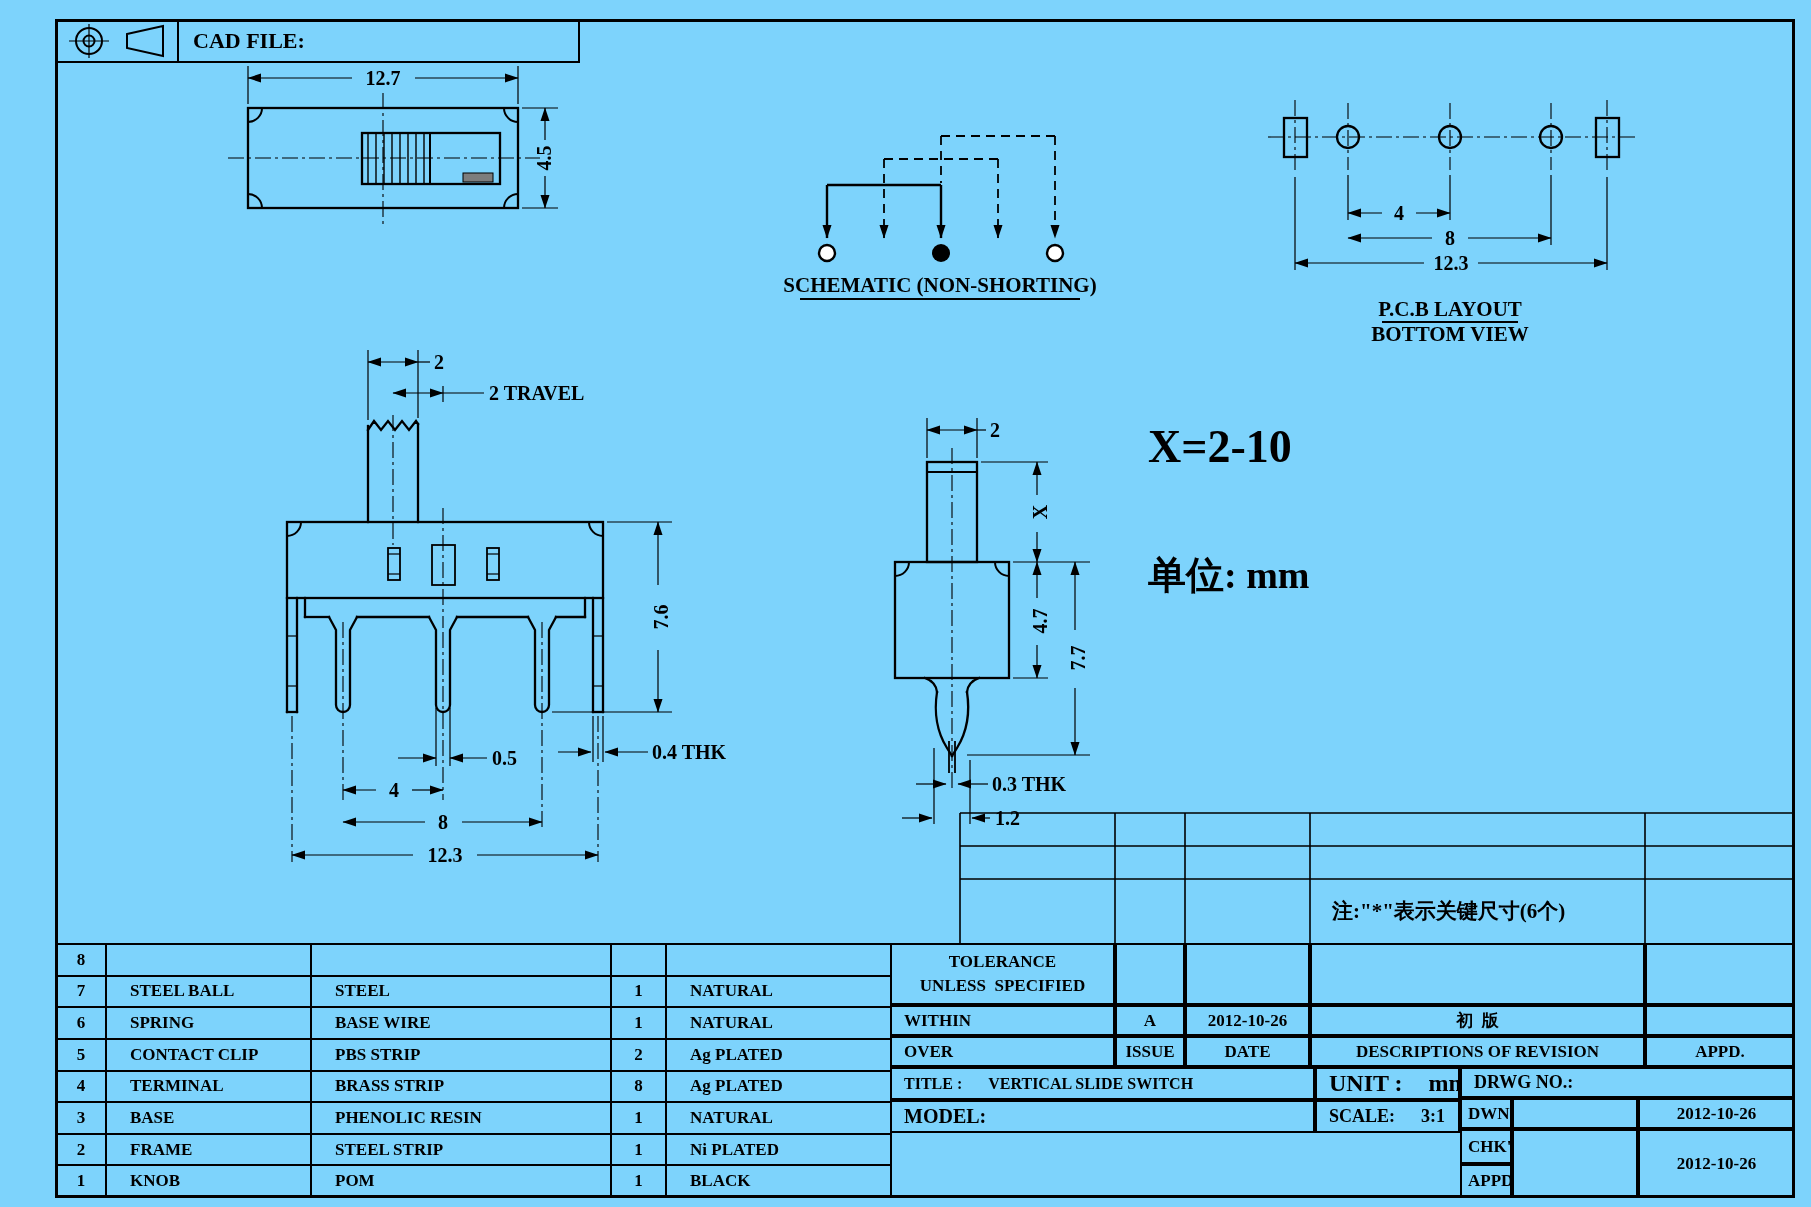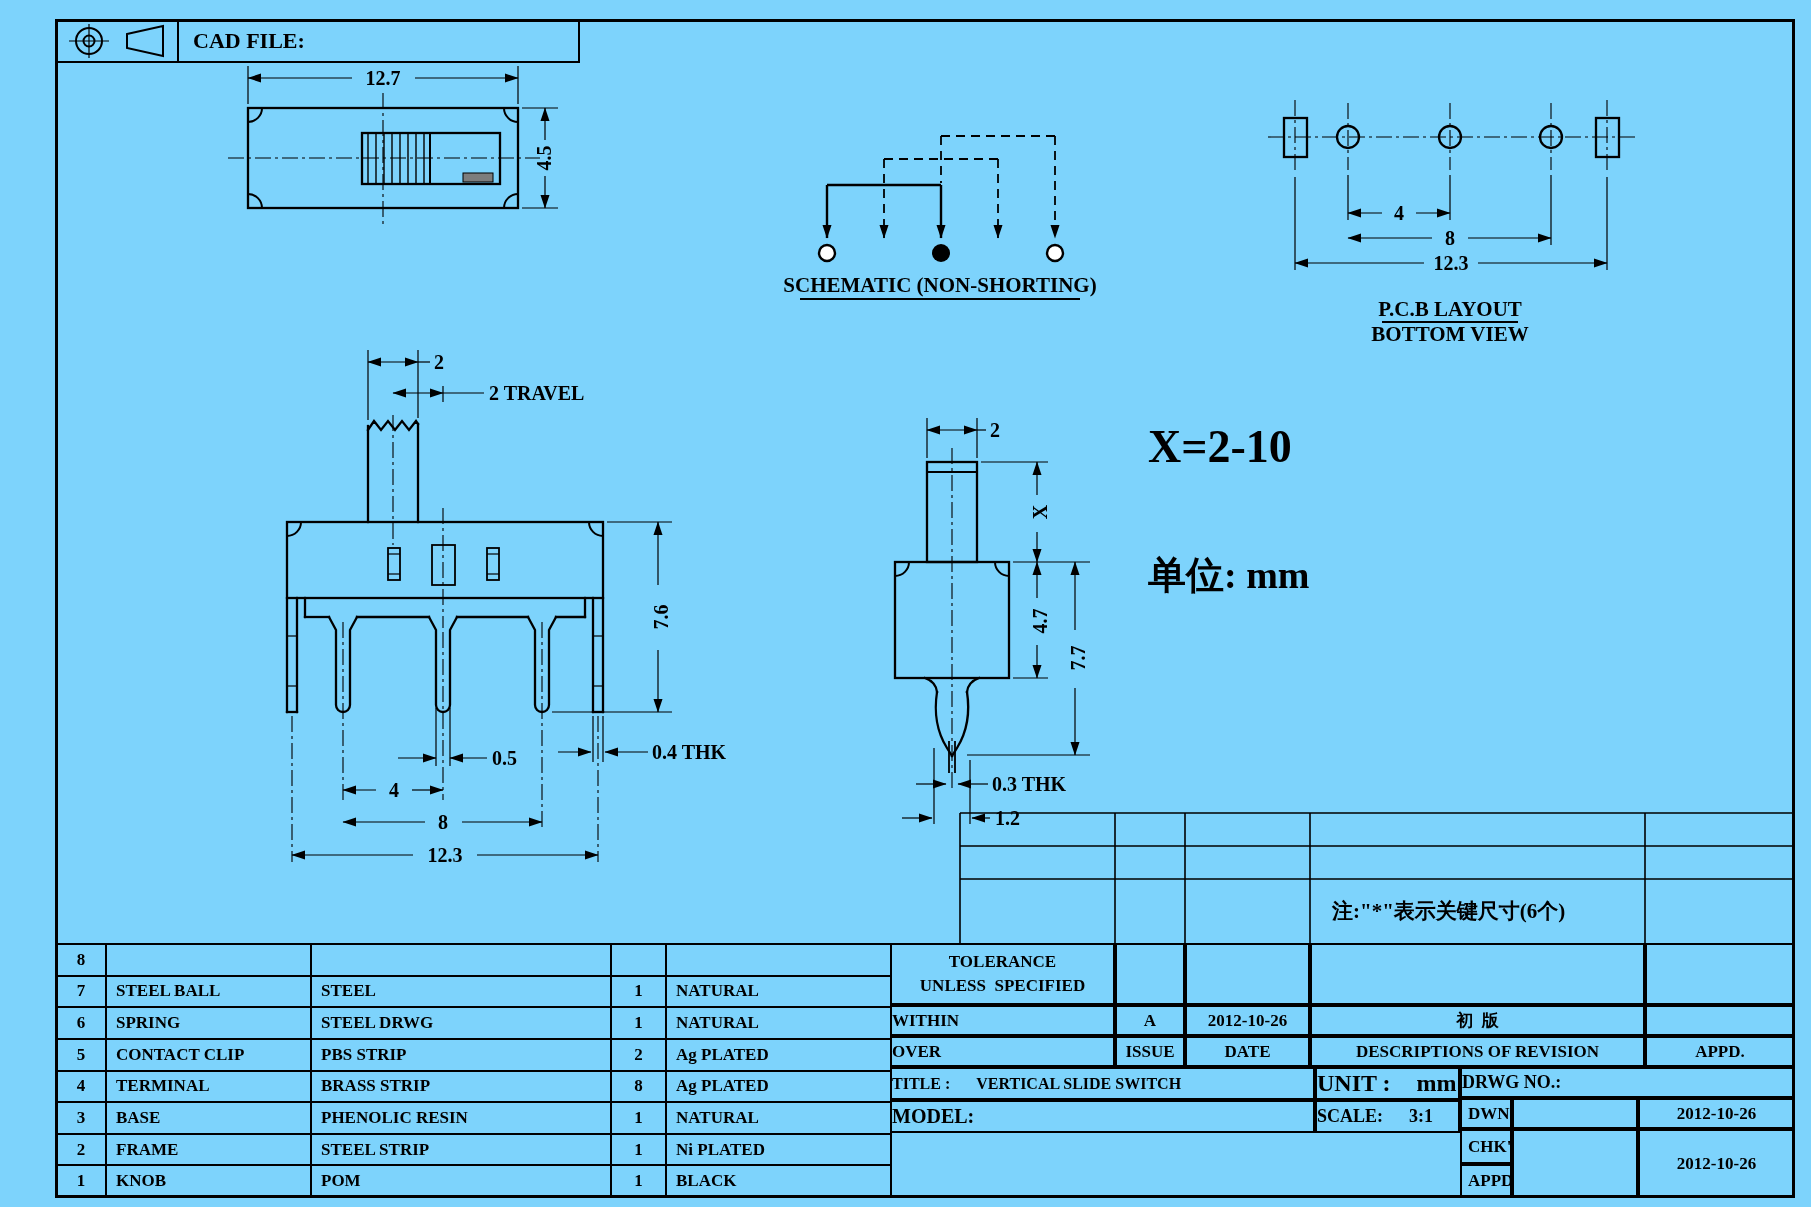--- a/index.html
+++ b/index.html
@@ -20,25 +20,25 @@
   text.d{font:bold 20px "Liberation Serif",serif;fill:#000;}
   text.cap{font:bold 21px "Liberation Serif",serif;fill:#000;}
   text.big{font:bold 46px "Liberation Serif",serif;fill:#000;}
   text.big2{font:bold 38px "Liberation Serif",serif;fill:#000;}
   text.note{font:bold 21px "Liberation Serif",serif;fill:#000;}
   
   .tables{position:absolute;left:55px;top:943px;width:1740px;height:255px;}
   table.parts{position:absolute;left:0;top:0;width:835px;height:255px;border-collapse:collapse;table-layout:fixed;}
   table.parts td{border:2px solid #000;font:bold 17px "Liberation Serif",serif;overflow:hidden;white-space:nowrap;}
   td.tc{text-align:center;}
-  td.tp{padding-left:9px;}
+  td.tp{padding-left:23px;}
   .cell{position:absolute;border:2px solid #000;box-sizing:border-box;display:flex;align-items:center;
         font:bold 17px "Liberation Serif",serif;overflow:hidden;white-space:pre;}
   .cc{justify-content:center;}
-  .lp{}
+  .lp{padding-left:12px;}
   .two{flex-direction:column;justify-content:center;line-height:24px;text-align:left;}
   .company{font:bold 35px "Liberation Sans","DejaVu Sans",sans-serif;letter-spacing:3px;justify-content:center;}
   .ttl span{margin-right:26px;}
 </style>
 </head>
 <body>
 
 <div class="sheet">
   <div class="frame"></div>
 
@@ -324,21 +324,21 @@
       <tr>
             <td class="tc">7</td>
             <td class="tp">STEEL BALL</td>
             <td class="tp">STEEL</td>
             <td class="tc">1</td>
             <td class="tp">NATURAL</td>
           </tr>
       <tr>
             <td class="tc">6</td>
             <td class="tp">SPRING</td>
-            <td class="tp">STEEL DRWG</td>
+            <td class="tp">BASE WIRE</td>
             <td class="tc">1</td>
             <td class="tp">NATURAL</td>
           </tr>
       <tr>
             <td class="tc">5</td>
             <td class="tp">CONTACT CLIP</td>
             <td class="tp">PBS STRIP</td>
             <td class="tc">2</td>
             <td class="tp">Ag PLATED</td>
           </tr>

